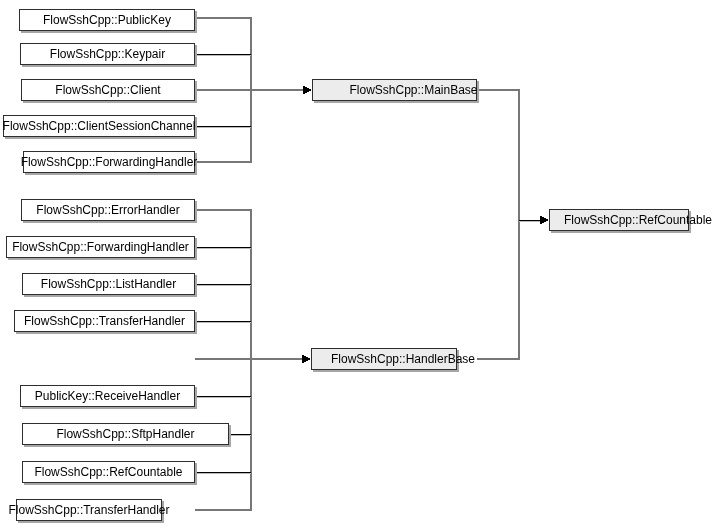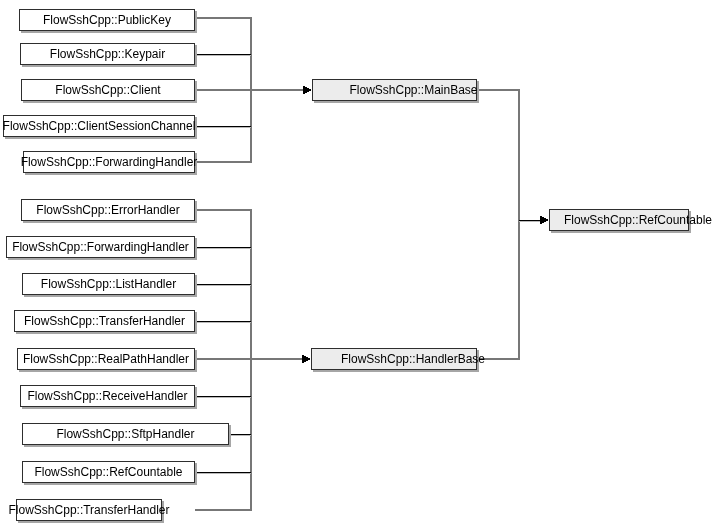--- a/index.html
+++ b/index.html
@@ -105,23 +105,22 @@
   <div class="node" style="left:21px;top:79px;width:174px">FlowSshCpp::Client</div>
   <div class="node" style="left:3px;top:115px;width:192px">FlowSshCpp::ClientSessionChannel</div>
   <div class="node" style="left:23px;top:151px;width:172px">FlowSshCpp::ForwardingHandler</div>
 
   <div class="node base" style="left:312px;top:79px;width:165px">FlowSshCpp::MainBase</div>
 
   <div class="node" style="left:21px;top:199px;width:174px">FlowSshCpp::ErrorHandler</div>
   <div class="node" style="left:6px;top:236px;width:189px">FlowSshCpp::ForwardingHandler</div>
   <div class="node" style="left:22px;top:273px;width:173px">FlowSshCpp::ListHandler</div>
   <div class="node" style="left:14px;top:310px;width:181px">FlowSshCpp::TransferHandler</div>
-  <div class="node" style="left:17px;top:348px;width:178px">FlowSshCpp::RealPathHandler</div>
-  <div class="node" style="left:20px;top:385px;width:175px">FlowSshCpp::ReceiveHandler</div>
+  <div class="node" style="left:20px;top:385px;width:175px">PublicKey::ReceiveHandler</div>
   <div class="node" style="left:22px;top:423px;width:207px">FlowSshCpp::SftpHandler</div>
   <div class="node" style="left:22px;top:461px;width:173px">FlowSshCpp::RefCountable</div>
   <div class="node" style="left:16px;top:499px;width:146px">FlowSshCpp::TransferHandler</div>
 
-  <div class="node base" style="left:311px;top:348px;width:166px">FlowSshCpp::HandlerBase</div>
+  <div class="node base" style="left:311px;top:348px;width:146px">FlowSshCpp::HandlerBase</div>
 
   <div class="node base" style="left:549px;top:209px;width:140px">FlowSshCpp::RefCountable</div>
 
 </div>
 
 </body></html>

